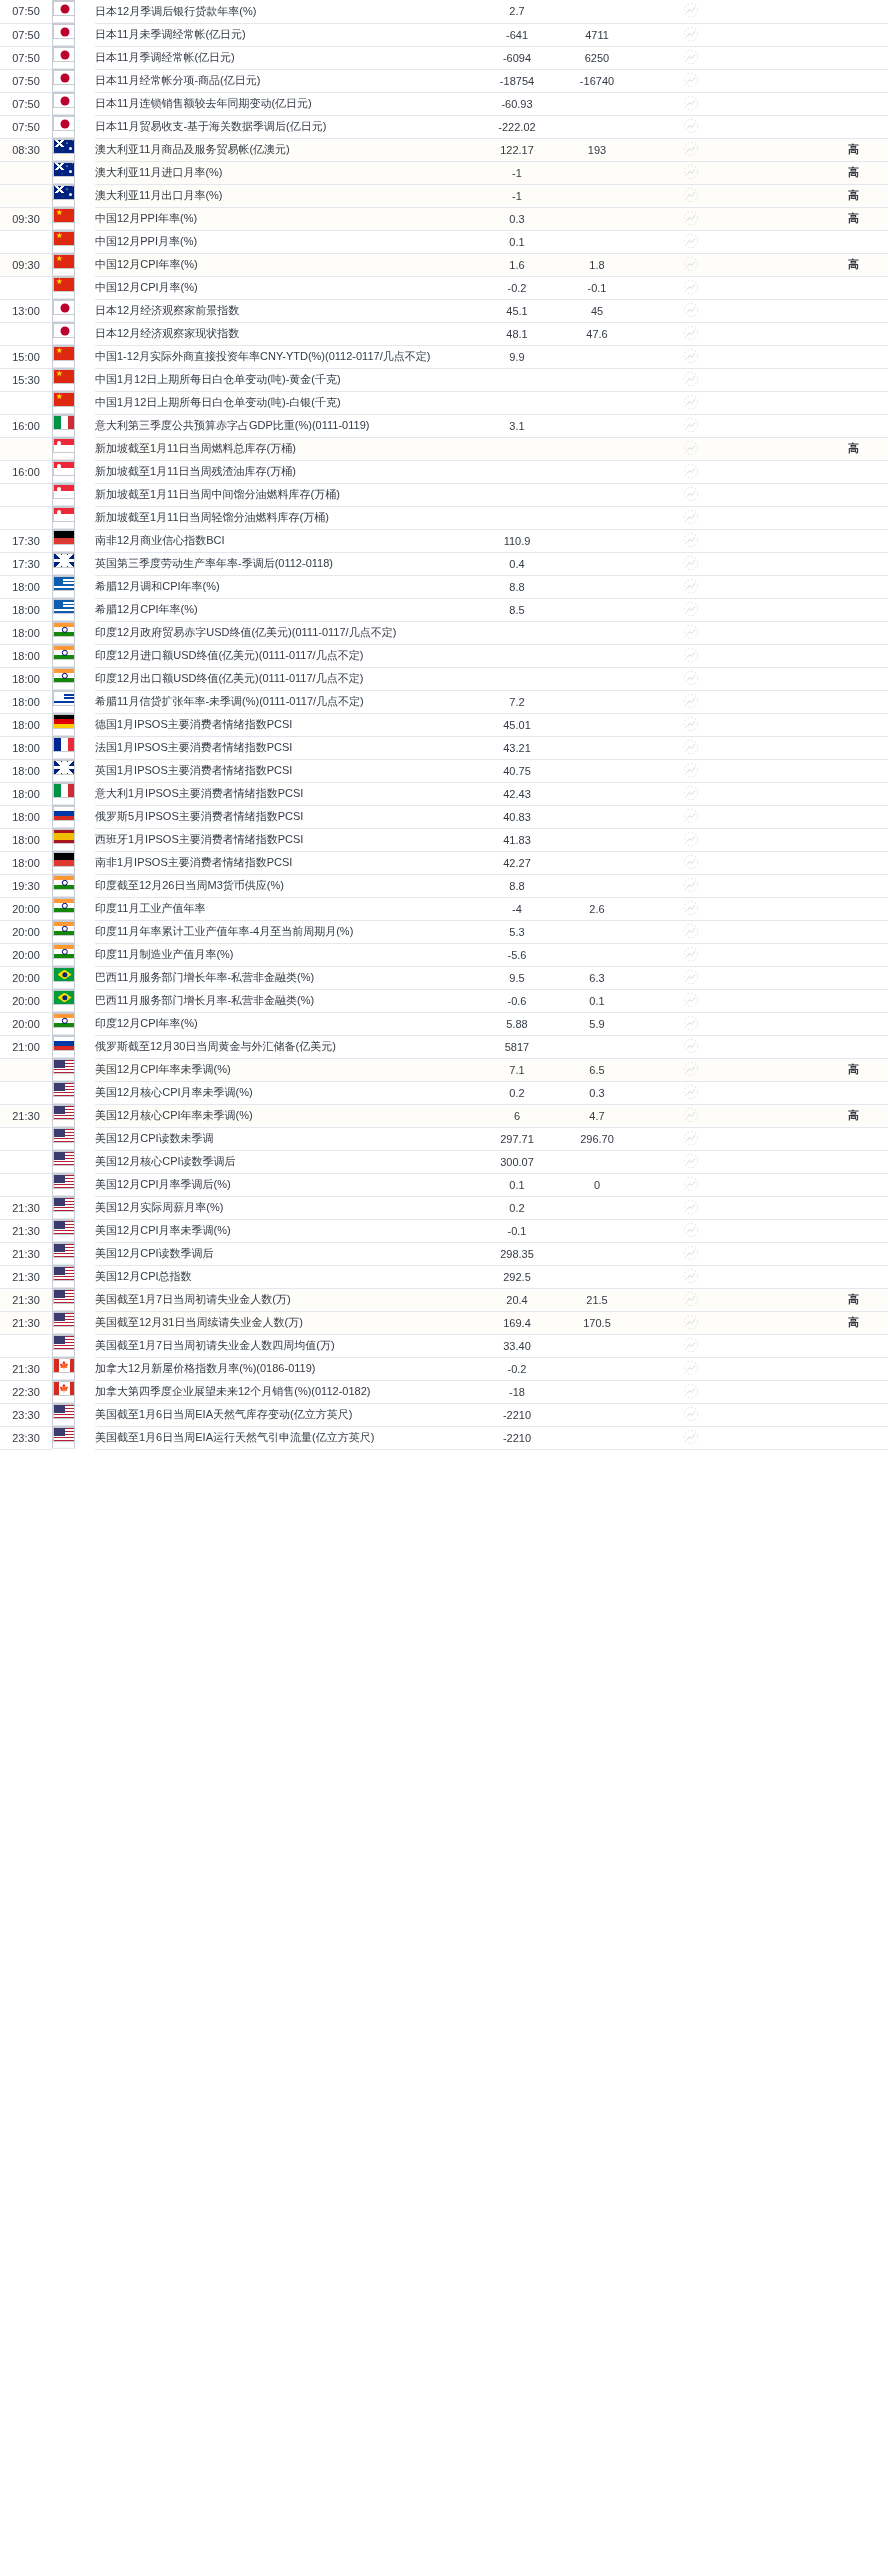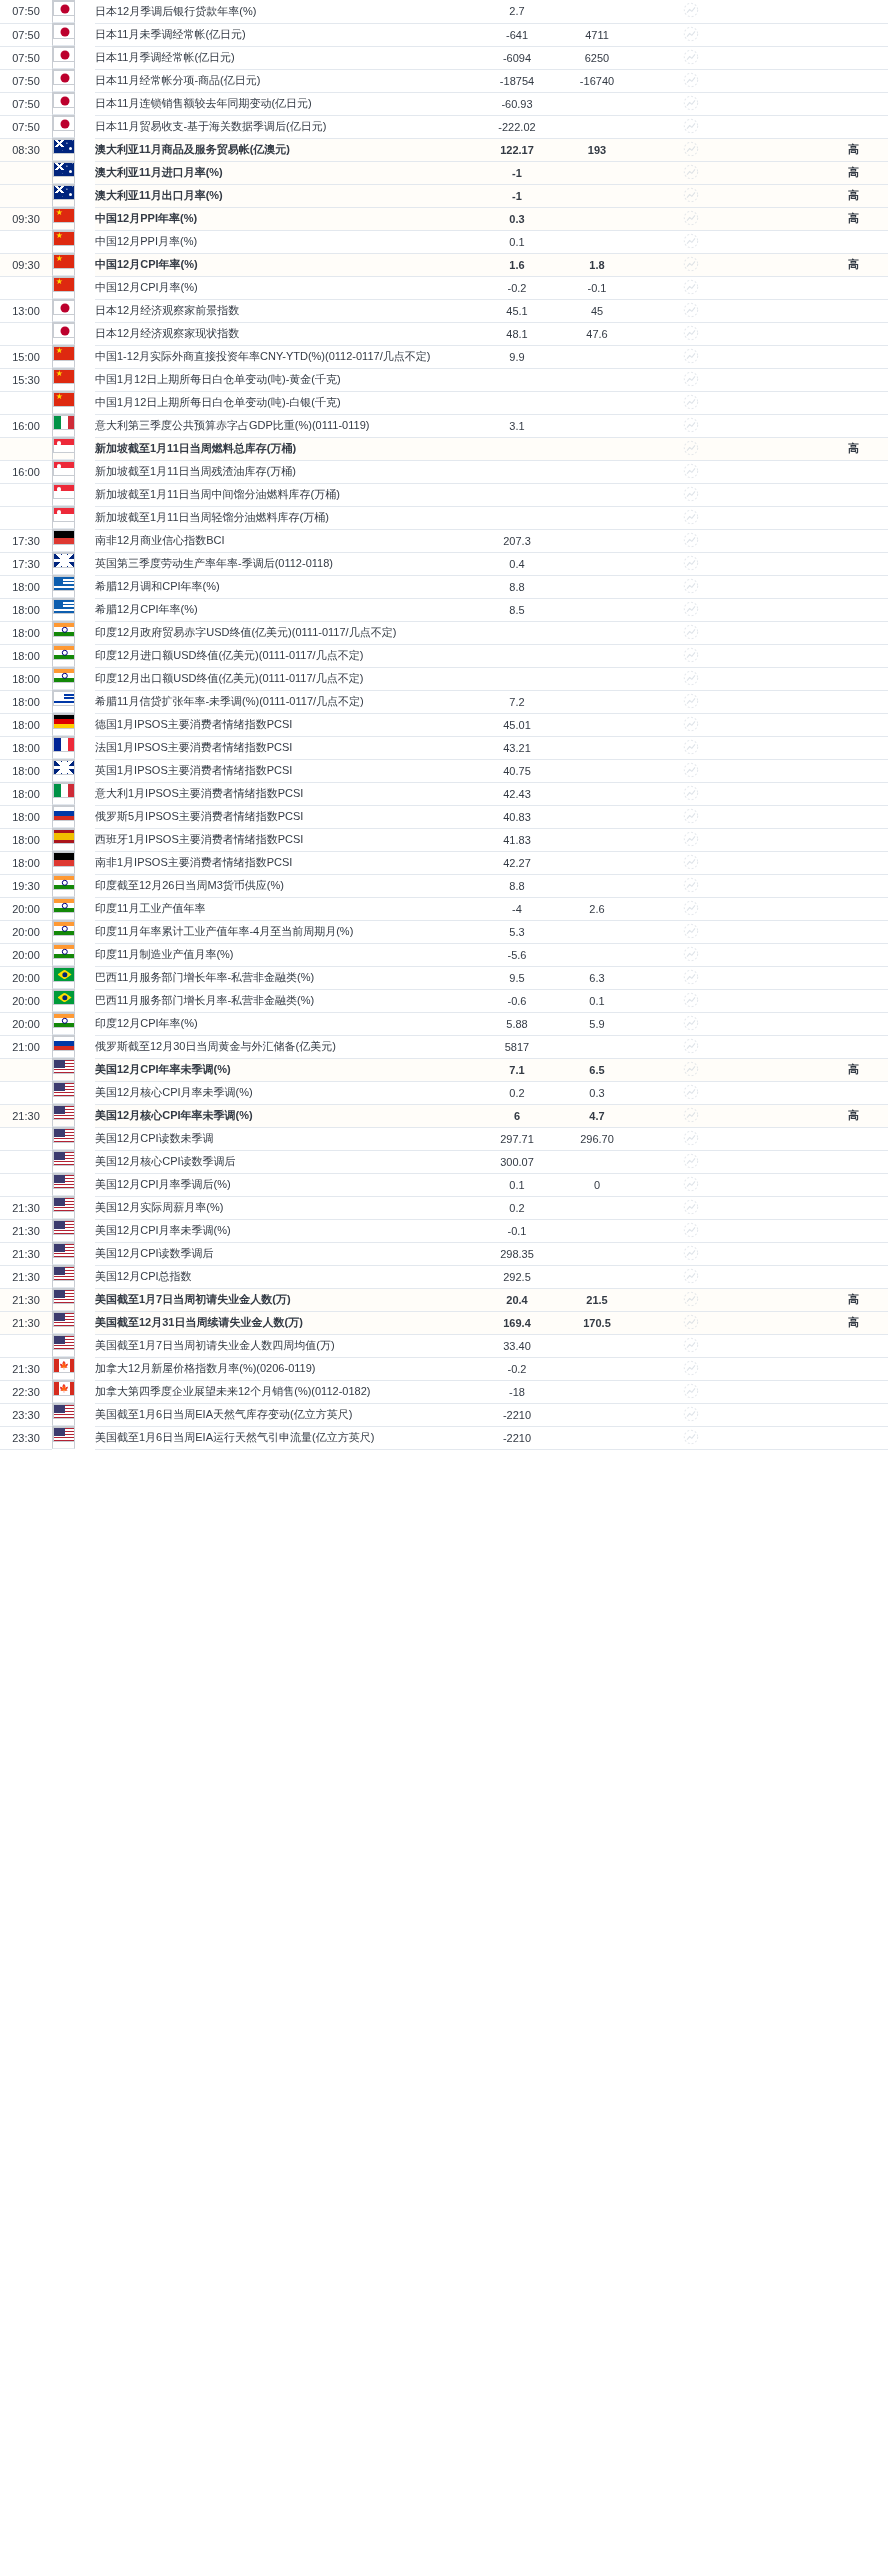--- a/index.html
+++ b/index.html
@@ -49,21 +49,21 @@
     line-height: 1.35;
     text-align: left;
   }
   td.num {
     text-align: center;
     font-size: 11px;
   }
   td.chart { text-align: center; }
   td.imp   { text-align: center; font-size: 11px; }
 
-  .hl { color: #c9341a; font-weight: bold; }
+  .hl { color: #c9341a; font-weight: normal; }
   .hl-row td { background: #fffdf9; }
 
   
   .flag {
     width: 23px; height: 15px;
     display: inline-block;
     border: 0.9px solid #c8ccd2;
     vertical-align: middle;
     position: relative;
     overflow: hidden;
@@ -480,21 +480,21 @@
                 <circle cx="9" cy="9" r="7.5" fill="none" stroke="#cfd6de" stroke-width="1.2" stroke-dasharray="2.2 2.2"></circle>
                 <path d="M4.5 12 L7.5 8.5 L10 10.5 L13.5 6" fill="none" stroke="#c3ccd6" stroke-width="1.2"></path>
               </svg></span></td>
           <td class="num"></td>
           <td class="imp imp-high"></td>
         </tr>
         <tr>
           <td class="time">17:30</td>
           <td class="flag"><span class="flag flag-za"></span></td>
           <td class="event ">南非12月商业信心指数BCI</td>
-          <td class="num ">207.3</td>
+          <td class="num ">110.9</td>
           <td class="num "></td>
           <td class="chart"><span class="chart-ico"><svg width="16" height="16" viewBox="0 0 18 18">
                 <circle cx="9" cy="9" r="7.5" fill="none" stroke="#cfd6de" stroke-width="1.2" stroke-dasharray="2.2 2.2"></circle>
                 <path d="M4.5 12 L7.5 8.5 L10 10.5 L13.5 6" fill="none" stroke="#c3ccd6" stroke-width="1.2"></path>
               </svg></span></td>
           <td class="num"></td>
           <td class="imp imp-high"></td>
         </tr>
         <tr>
           <td class="time">17:30</td>
@@ -947,21 +947,21 @@
           <td class="chart"><span class="chart-ico"><svg width="16" height="16" viewBox="0 0 18 18">
                 <circle cx="9" cy="9" r="7.5" fill="none" stroke="#cfd6de" stroke-width="1.2" stroke-dasharray="2.2 2.2"></circle>
                 <path d="M4.5 12 L7.5 8.5 L10 10.5 L13.5 6" fill="none" stroke="#c3ccd6" stroke-width="1.2"></path>
               </svg></span></td>
           <td class="num"></td>
           <td class="imp imp-high"></td>
         </tr>
         <tr>
           <td class="time">21:30</td>
           <td class="flag"><span class="flag flag-ca"></span></td>
-          <td class="event ">加拿大12月新屋价格指数月率(%)(0206-0119)</td>
+          <td class="event ">加拿大12月新屋价格指数月率(%)(0186-0119)</td>
           <td class="num ">-0.2</td>
           <td class="num "></td>
           <td class="chart"><span class="chart-ico"><svg width="16" height="16" viewBox="0 0 18 18">
                 <circle cx="9" cy="9" r="7.5" fill="none" stroke="#cfd6de" stroke-width="1.2" stroke-dasharray="2.2 2.2"></circle>
                 <path d="M4.5 12 L7.5 8.5 L10 10.5 L13.5 6" fill="none" stroke="#c3ccd6" stroke-width="1.2"></path>
               </svg></span></td>
           <td class="num"></td>
           <td class="imp imp-high"></td>
         </tr>
         <tr>

